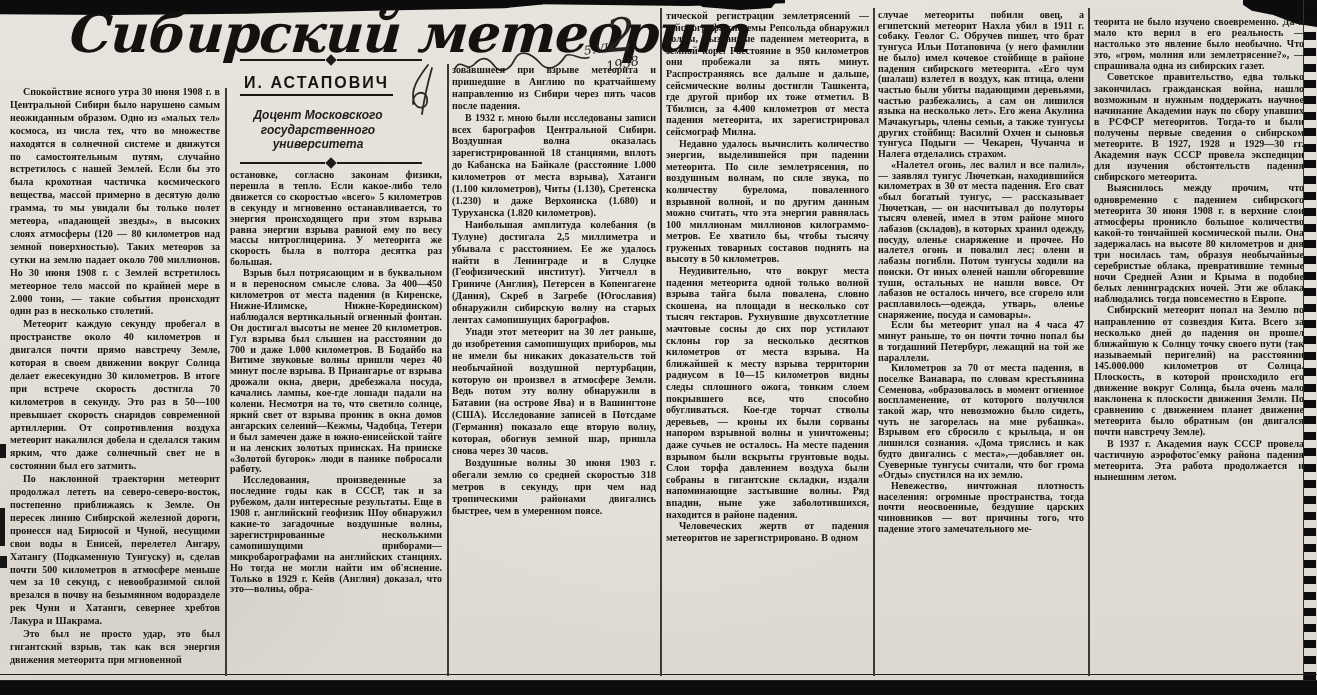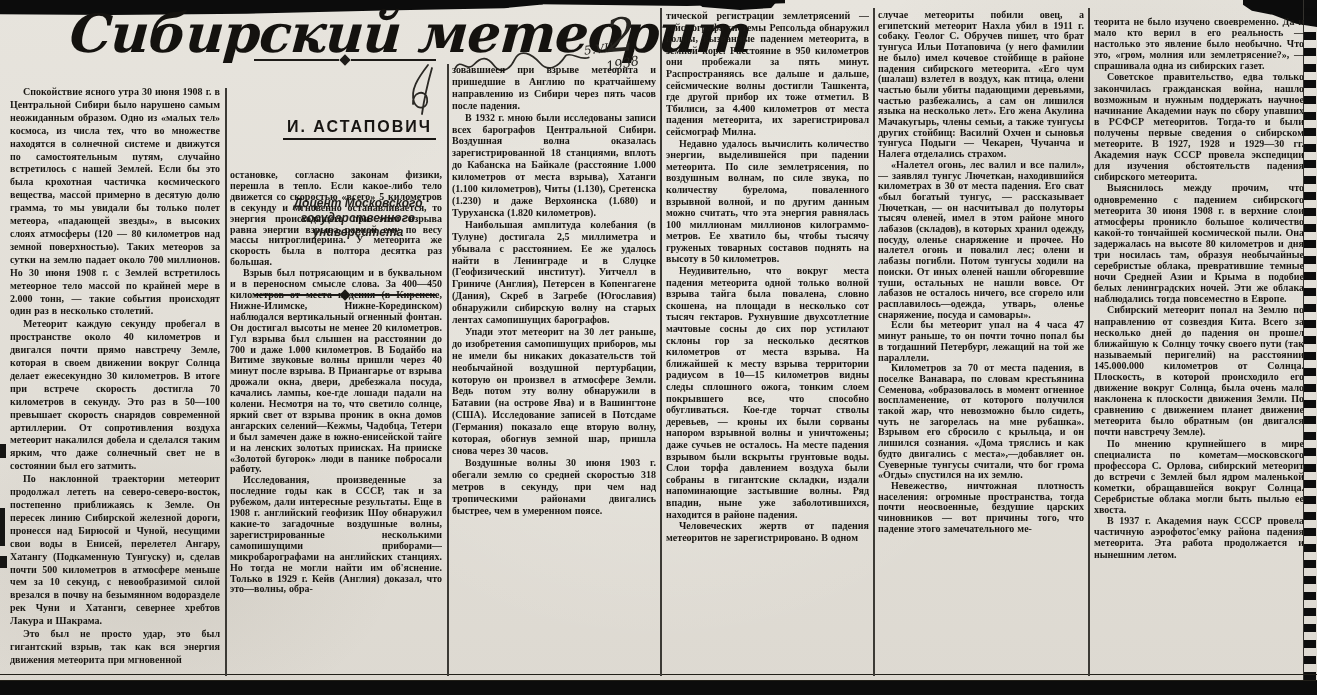--- a/index.html
+++ b/index.html
@@ -52,23 +52,22 @@
   .hw{position:absolute;color:#262420;font-family:"DejaVu Serif",serif;font-style:italic;}
   .hw-num{left:606px;top:8px;font-size:46px;transform:rotate(-5deg);font-weight:normal;}
   .hw-date1{left:584px;top:42px;font-size:12px;transform:rotate(-7deg);}
   .hw-date2{left:606px;top:56px;font-size:13px;transform:rotate(-11deg);}
   .hw-scribble{position:absolute;left:452px;top:50px;transform:rotate(-3deg);}
   .hw-flourish{position:absolute;left:398px;top:62px;}
 
   
   .byline{
     position:absolute;left:240px;top:56px;width:196px;
-    display:flex;flex-direction:column;align-items:flex-end;
+    display:flex;flex-direction:column;align-items:flex-start;
     font-family:"Liberation Sans","DejaVu Sans",sans-serif;
-    gap:44px;
   }
   .orn{display:flex;align-items:center;justify-content:center;width:182px;}
   .orn-line{flex:1;height:2px;background:#1d1b18;}
   .orn-diamond{width:8px;height:8px;background:#1d1b18;transform:rotate(45deg);margin:0 2px;}
   .byline-author{
     margin-top:10px;font-size:16px;font-weight:bold;letter-spacing:2px;
     color:#171512;border-bottom:2.5px solid #171512;padding:0 4px 2px;
   }
   .byline-affil{
     margin-top:12px;width:156px;text-align:center;
@@ -172,17 +171,16 @@
     <p>Если бы метеорит упал на 4 часа 47 минут раньше, то он почти точно попал бы в тогдашний Петербург, лежащий на той же параллели.</p>
     <p>Километров за 70 от места падения, в поселке Ванавара, по словам крестьянина Семенова, «образовалось в момент огненное воспламенение, от которого получился такой жар, что невозможно было сидеть, чуть не загорелась на мне рубашка». Взрывом его сбросило с крыльца, и он лишился сознания. «Дома тряслись и как будто двигались с места»,—добавляет он. Суеверные тунгусы считали, что бог грома «Огды» спустился на их землю.</p>
     <p>Невежество, ничтожная плотность населения: огромные пространства, тогда почти неосвоенные, бездушие царских чиновников — вот причины того, что падение этого замечательного ме-</p>
   </div>
 
   <div class="col" style="left:1094px;top:16px;width:210px;height:660px;line-height:11.1px;">
     <p class="cont">теорита не было изучено своевременно. Да и мало кто верил в его реальность — настолько это явление было необычно. Что это, «гром, молния или землетрясение?», — спрашивала одна из сибирских газет.</p>
     <p>Советское правительство, едва только закончилась гражданская война, нашло возможным и нужным поддержать научное начинание Академии наук по сбору упавших в РСФСР метеоритов. Тогда-то и были получены первые сведения о сибирском метеорите. В 1927, 1928 и 1929—30 гг. Академия наук СССР провела экспедиции для изучения обстоятельств падения сибирского метеорита.</p>
     <p>Выяснилось между прочим, что одновременно с падением сибирского метеорита 30 июня 1908 г. в верхние слои атмосферы проникло большое количество какой-то тончайшей космической пыли. Она задержалась на высоте 80 километров и дня три носилась там, образуя необычайные серебристые облака, превратившие темные ночи Средней Азии и Крыма в подобие белых ленинградских ночей. Эти же облака наблюдались тогда повсеместно в Европе.</p>
     <p>Сибирский метеорит попал на Землю по направлению от созвездия Кита. Всего за несколько дней до падения он прошел ближайшую к Солнцу точку своего пути (так называемый перигелий) на расстоянии 145.000.000 километров от Солнца. Плоскость, в которой происходило его движение вокруг Солнца, была очень мало наклонена к плоскости движения Земли. По сравнению с движением планет движение метеорита было обратным (он двигался почти навстречу Земле).</p>
-    <p>По мнению крупнейшего в мире специалиста по кометам—московского профессора С. Орлова, сибирский метеорит до встречи с Землей был ядром маленькой кометки, обращавшейся вокруг Солнца. Серебристые облака могли быть пылью ее хвоста.</p>
     <p>В 1937 г. Академия наук СССР провела частичную аэрофотос'емку района падения метеорита. Эта работа продолжается и нынешним летом.</p>
   </div>
 
 </div>
 
 </body></html>

